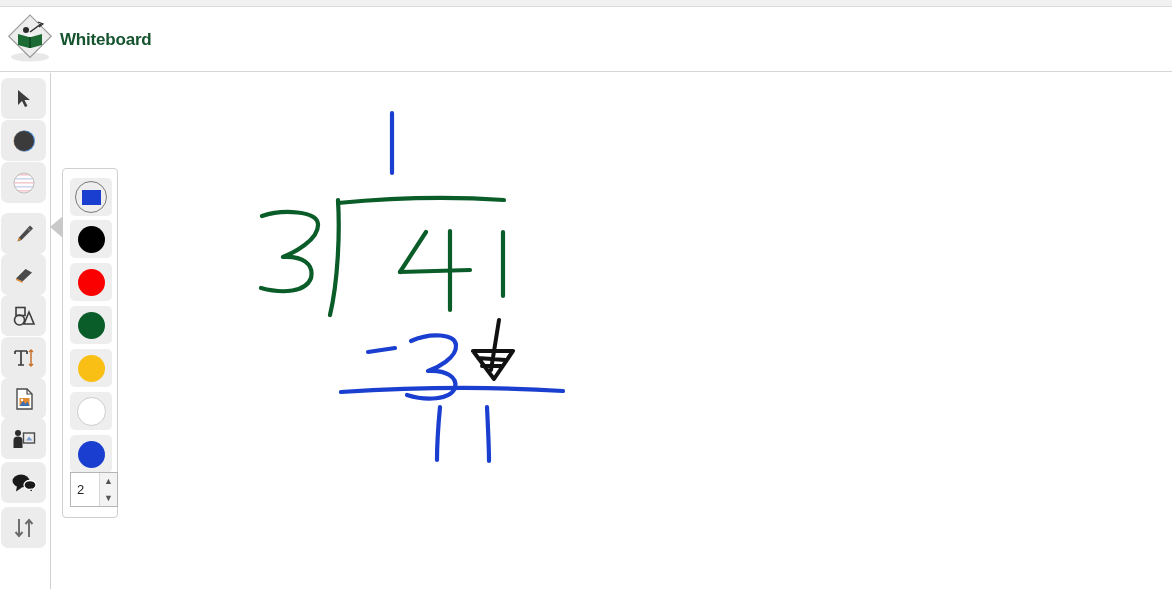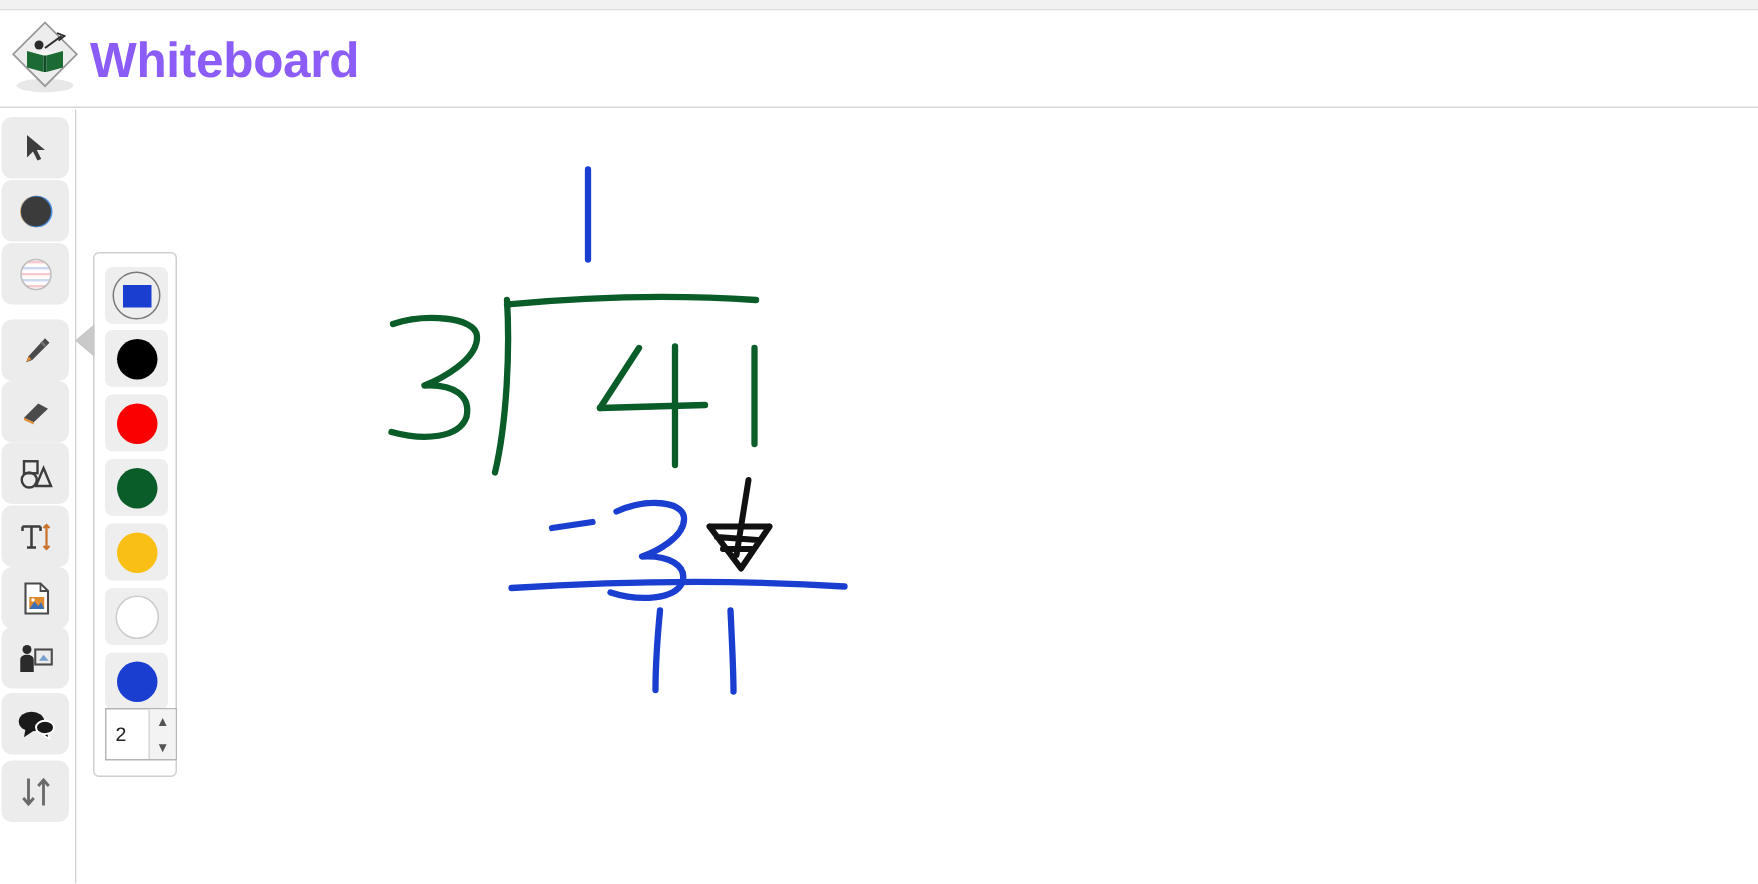--- a/index.html
+++ b/index.html
@@ -38,23 +38,23 @@
     box-sizing: border-box;
   }
   .logo-wrap {
     width: 54px;
     height: 54px;
     margin-left: 3px;
     position: relative;
     flex: none;
   }
   .app-title {
-    font-size: 33px;
+    font-size: 17px;
     font-weight: bold;
-    color: #8b5cf6;
+    color: #14532d;
     letter-spacing: -0.2px;
     margin-left: 3px;
     line-height: 1;
   }
 
   
   .workspace {
     position: absolute;
     top: 73px; left: 0;
     width: 1172px;

